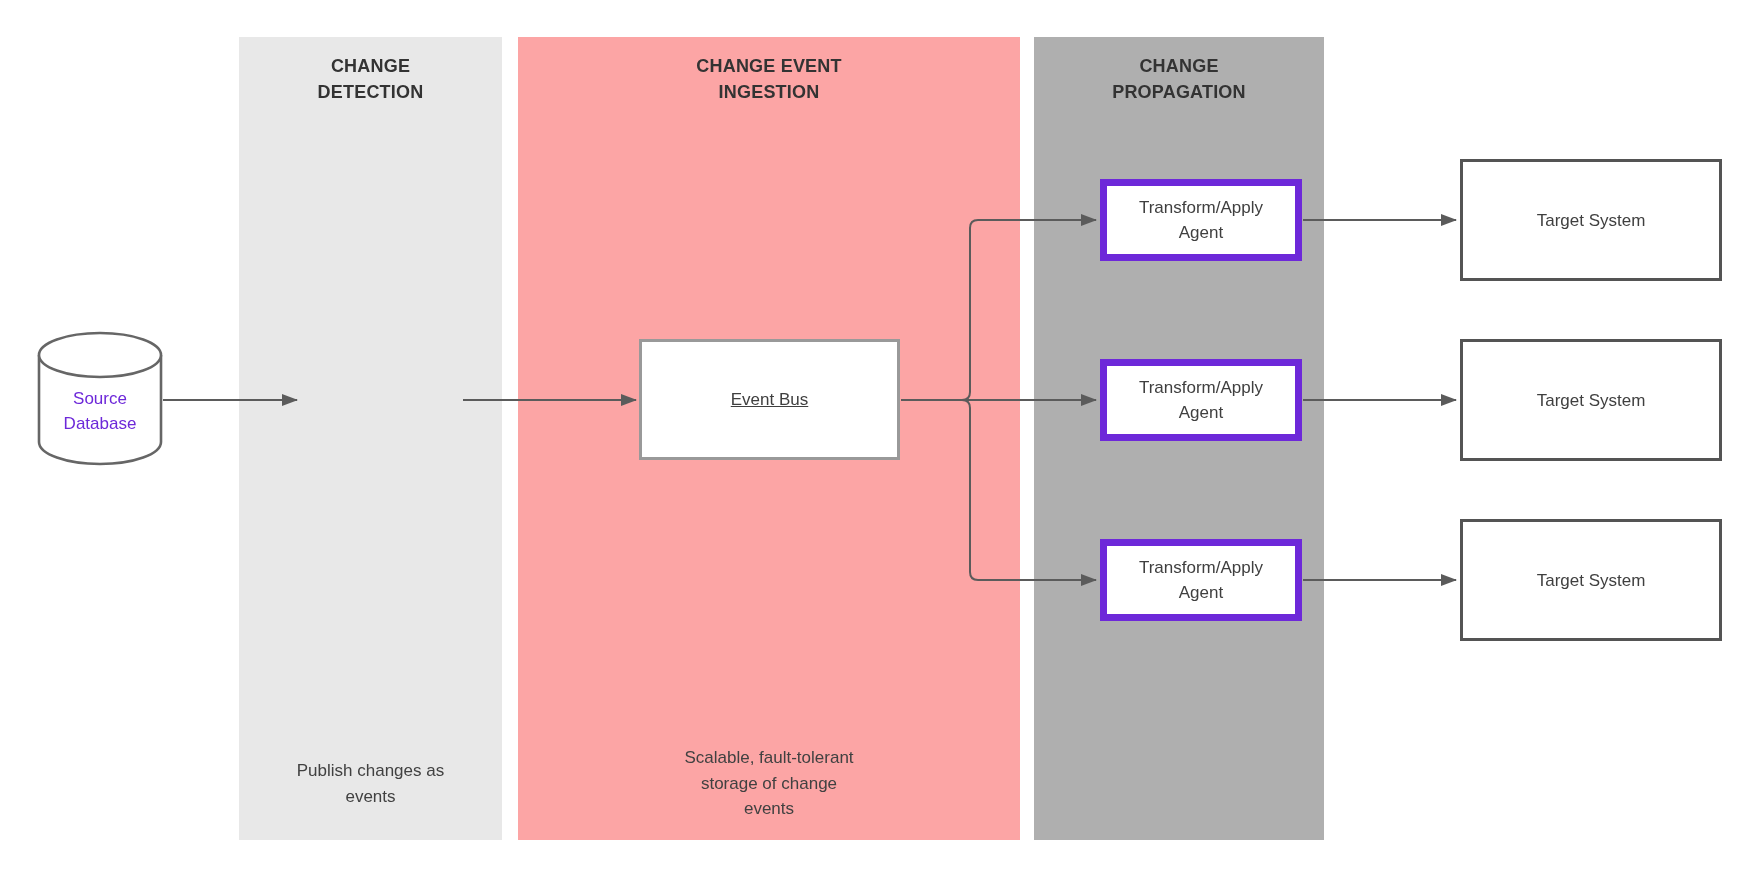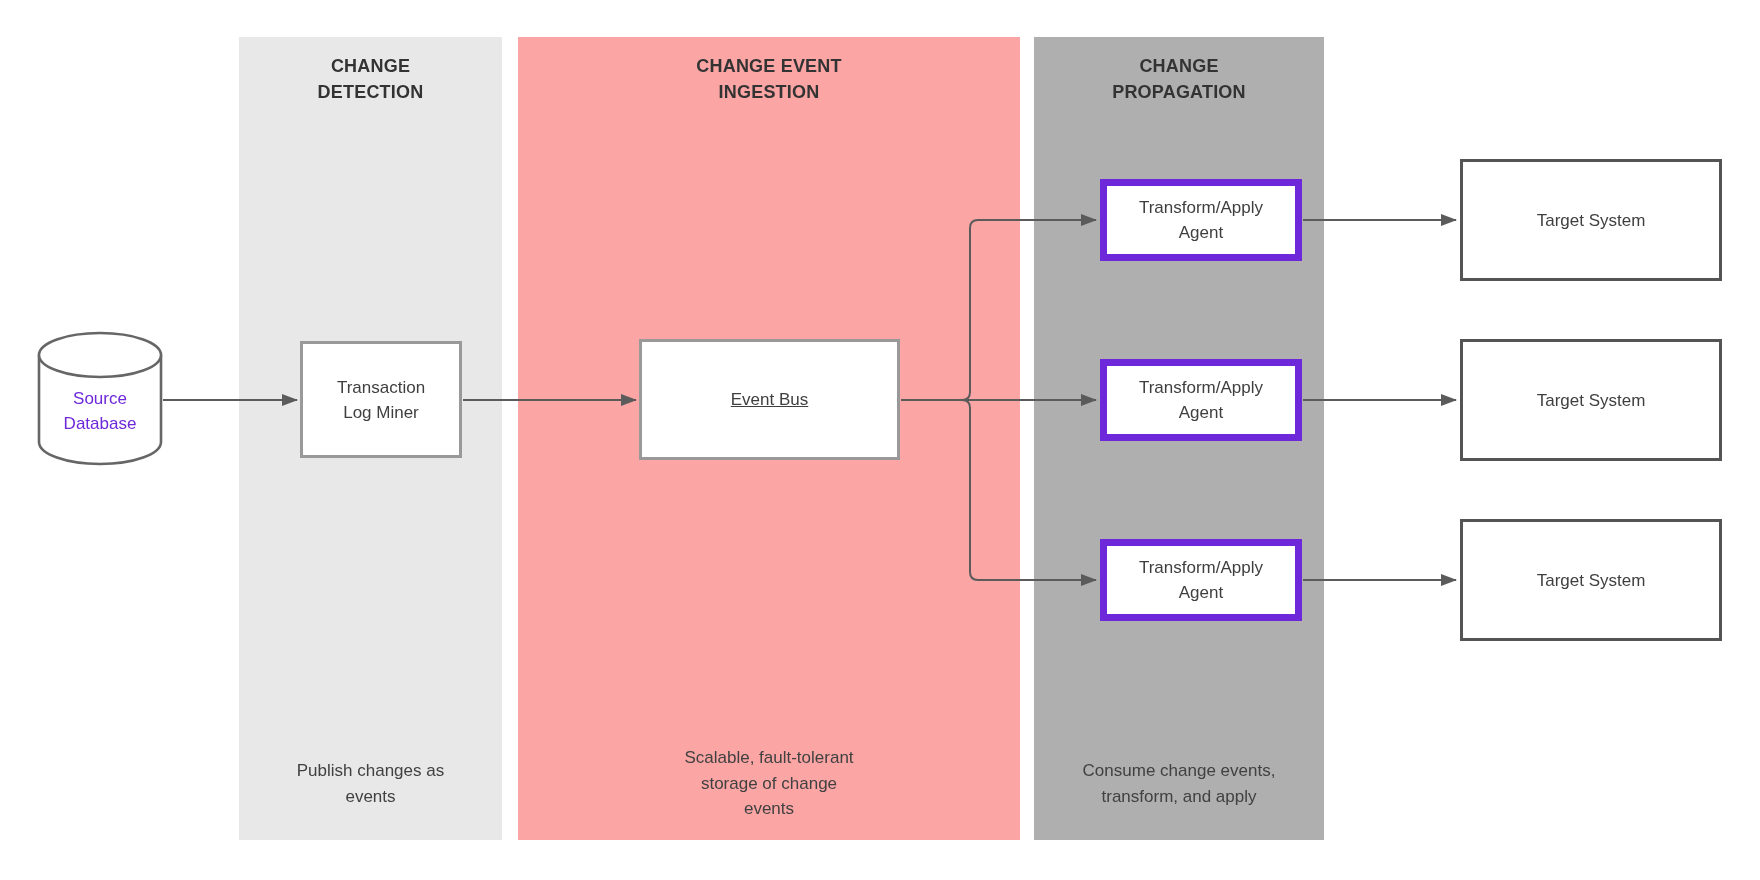--- a/index.html
+++ b/index.html
@@ -62,22 +62,20 @@
     <div class="lane-title">CHANGE EVENT
 INGESTION</div>
     <div class="lane-note">Scalable, fault-tolerant
 storage of change
 events</div>
   </div>
 
   <div class="lane lane-3">
     <div class="lane-title">CHANGE
 PROPAGATION</div>
-    <div class="lane-note">Consume change events,
-transform, and apply</div>
   </div>
 
   <svg class="edges" width="1760" height="880">
     <defs>
       <marker id="arrow" markerUnits="userSpaceOnUse" markerWidth="16" markerHeight="12" refX="15" refY="6" orient="auto">
         <path d="M0,0 L16,6 L0,12 Z" fill="#5b5b5b"></path>
       </marker>
     </defs>
     <g stroke="#5b5b5b" stroke-width="2" fill="none">
       <path d="M163,400 L297,400" marker-end="url(#arrow)"></path>
@@ -93,22 +91,20 @@
 
   <div class="cylinder">
     <svg width="126" height="137" viewBox="0 0 126 137">
       <path d="M2,25 L2,112 A61,22 0 0 0 124,112 L124,25" fill="#ffffff" stroke="#666666" stroke-width="2.6"></path>
       <ellipse cx="63" cy="25" rx="61" ry="22" fill="#ffffff" stroke="#666666" stroke-width="2.6"></ellipse>
     </svg>
     <div class="cylinder-label">Source
 Database</div>
   </div>
 
-  <div class="node node-light miner">Transaction
-Log Miner</div>
 
   <div class="node node-light eventbus">Event Bus</div>
 
   <div class="node node-dark agent agent-1">Transform/Apply
 Agent</div>
   <div class="node node-dark agent agent-2">Transform/Apply
 Agent</div>
   <div class="node node-dark agent agent-3">Transform/Apply
 Agent</div>
 

